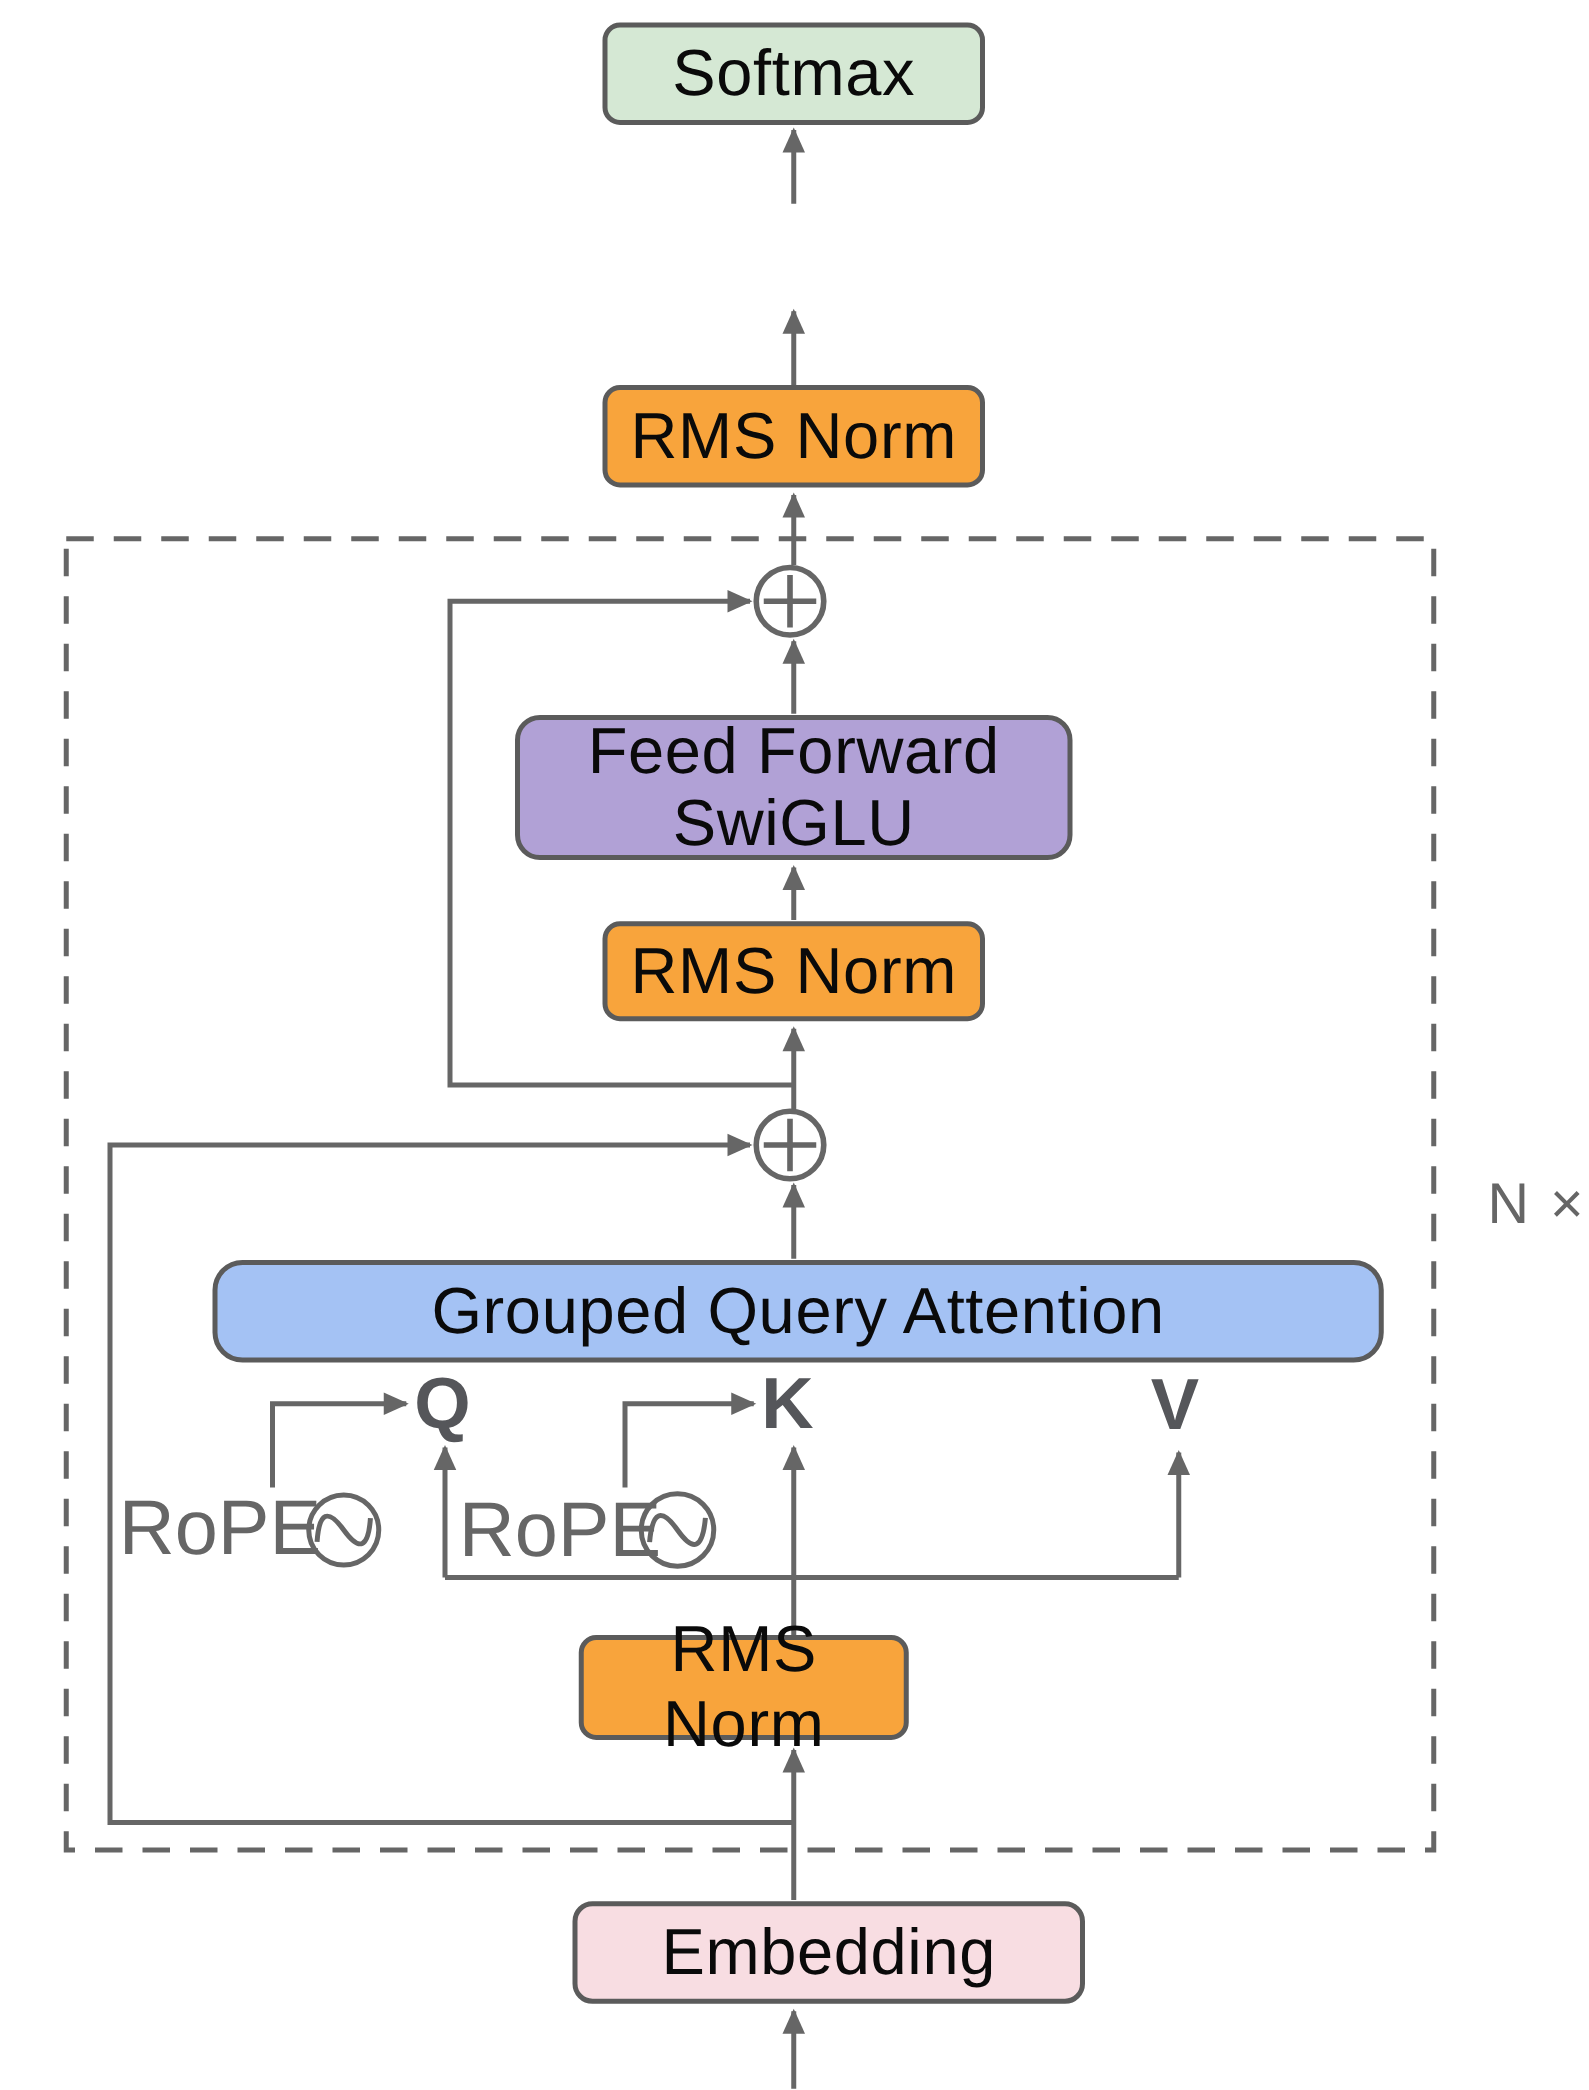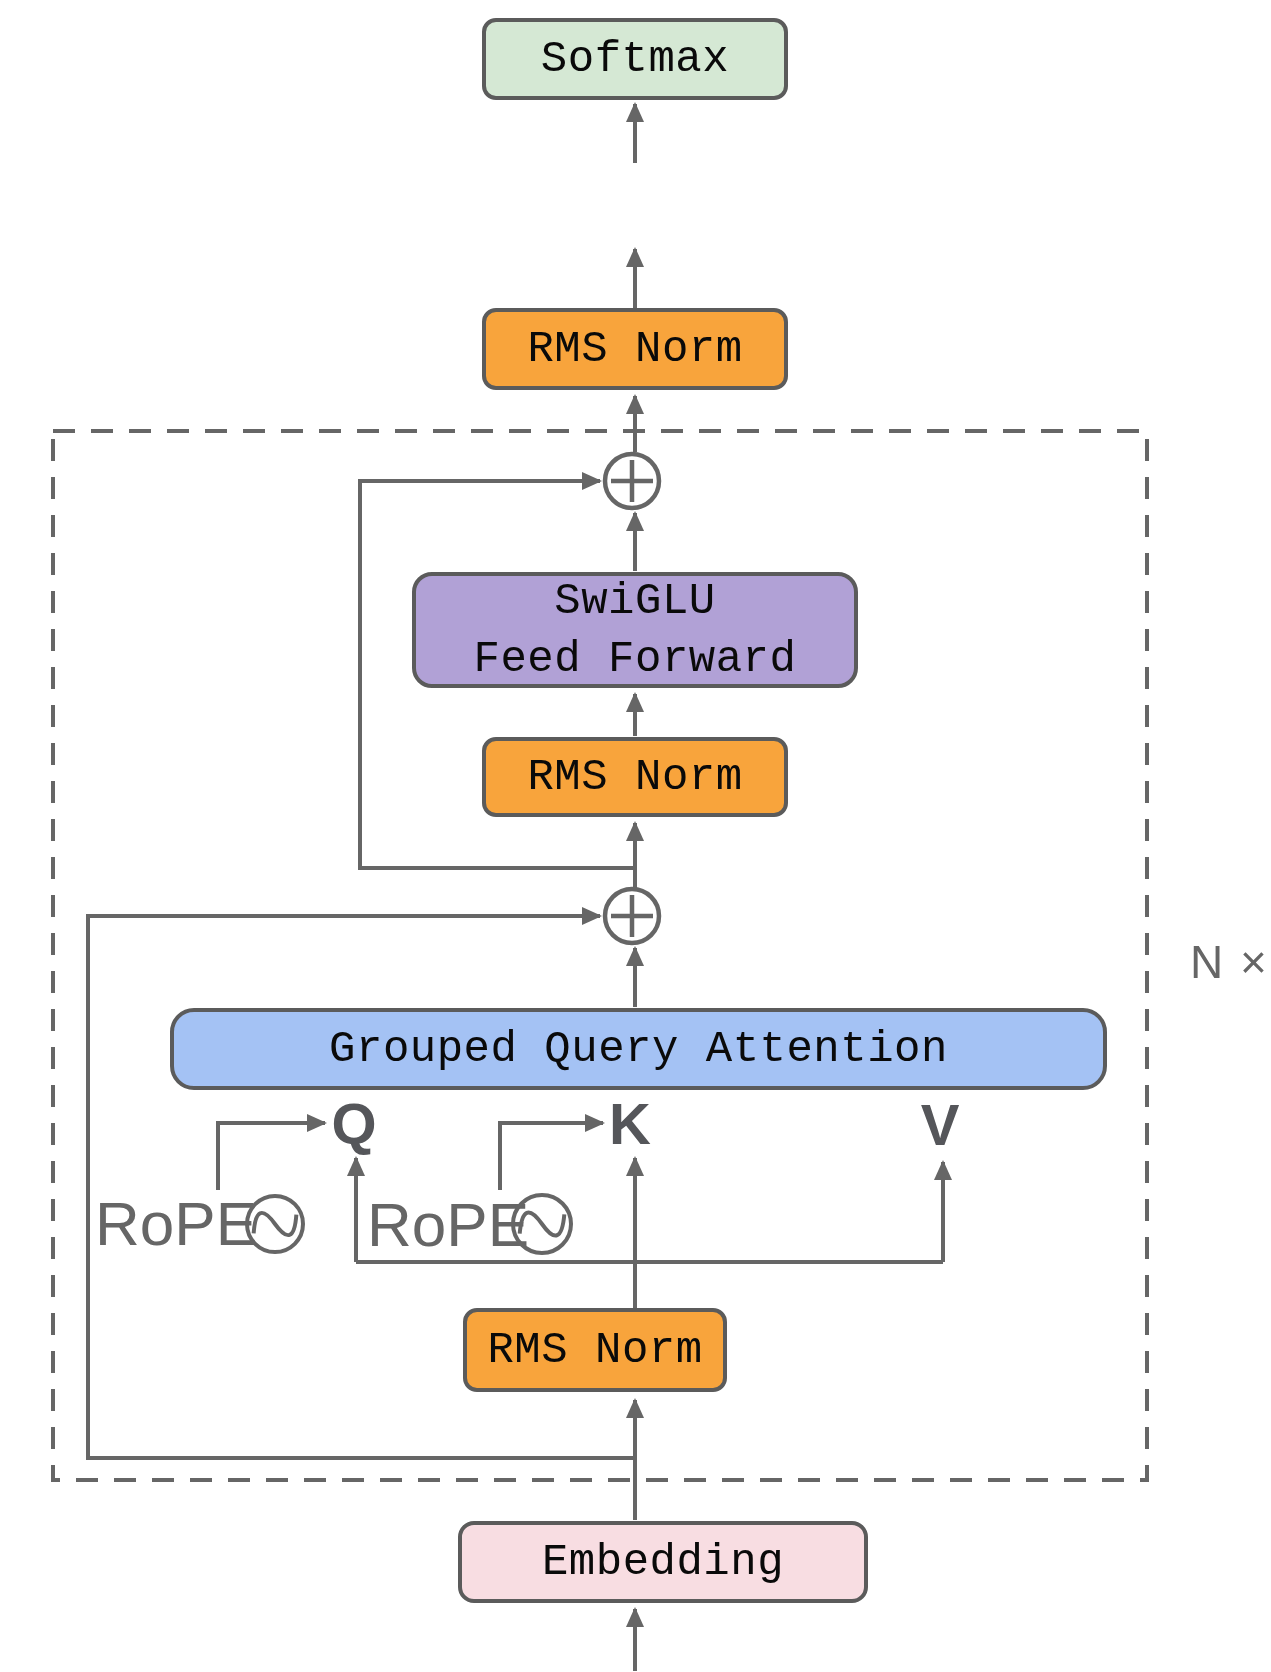--- a/index.html
+++ b/index.html
@@ -10,25 +10,24 @@
     font-family:"Liberation Sans", sans-serif;
     overflow:hidden;
   }
   #wires{position:absolute;left:0;top:0;width:1271px;height:1672px;}
   .node{
     position:absolute;
     box-sizing:border-box;
     border:4px solid #5b5b5b;
     border-radius:14px;
     display:flex;align-items:center;justify-content:center;
-    font-size:44px;color:#0a0a0a;
+    font-size:52px;color:#0a0a0a;
     text-align:center;
     z-index:2;
     letter-spacing:0.5px;
-    font-family:Liberation Mono, monospace;
   }
   .node.big{border-radius:20px;}
   .port{
     position:absolute;
     transform:translate(-50%,-50%);
     font-size:58px;font-weight:bold;color:#55565a;
     z-index:2;
   }
   .annot{
     position:absolute;
@@ -103,22 +102,22 @@
     </g>
   </svg>
 
   <div class="node" style="left: 482px; top: 18px; width: 306px; height: 82px; background: rgb(213, 232, 212);">Softmax</div>
 
 
   <div class="node" style="left: 482px; top: 308px; width: 306px; height: 82px; background: rgb(248, 164, 60);">RMS Norm</div>
 
   <div class="node big" style="left: 412px; top: 572px; width: 446px; height: 116px; background: rgb(177, 161, 214);">
     <div class="ff-lines">
+      <div>Feed Forward</div>
       <div>SwiGLU</div>
-      <div>Feed Forward</div>
     </div>
   </div>
 
   <div class="node" style="left: 482px; top: 737px; width: 306px; height: 80px; background: rgb(248, 164, 60);">RMS Norm</div>
 
   <div class="node big" style="left: 170px; top: 1008px; width: 937px; height: 82px; background: rgb(164, 194, 244); border-radius: 24px;">Grouped Query Attention</div>
 
   <div class="node" style="left: 463px; top: 1308px; width: 264px; height: 84px; background: rgb(248, 164, 60);">RMS Norm</div>
 
   <div class="node" style="left: 458px; top: 1521px; width: 410px; height: 82px; border-radius: 16px; background: rgb(248, 221, 226);">Embedding</div>

